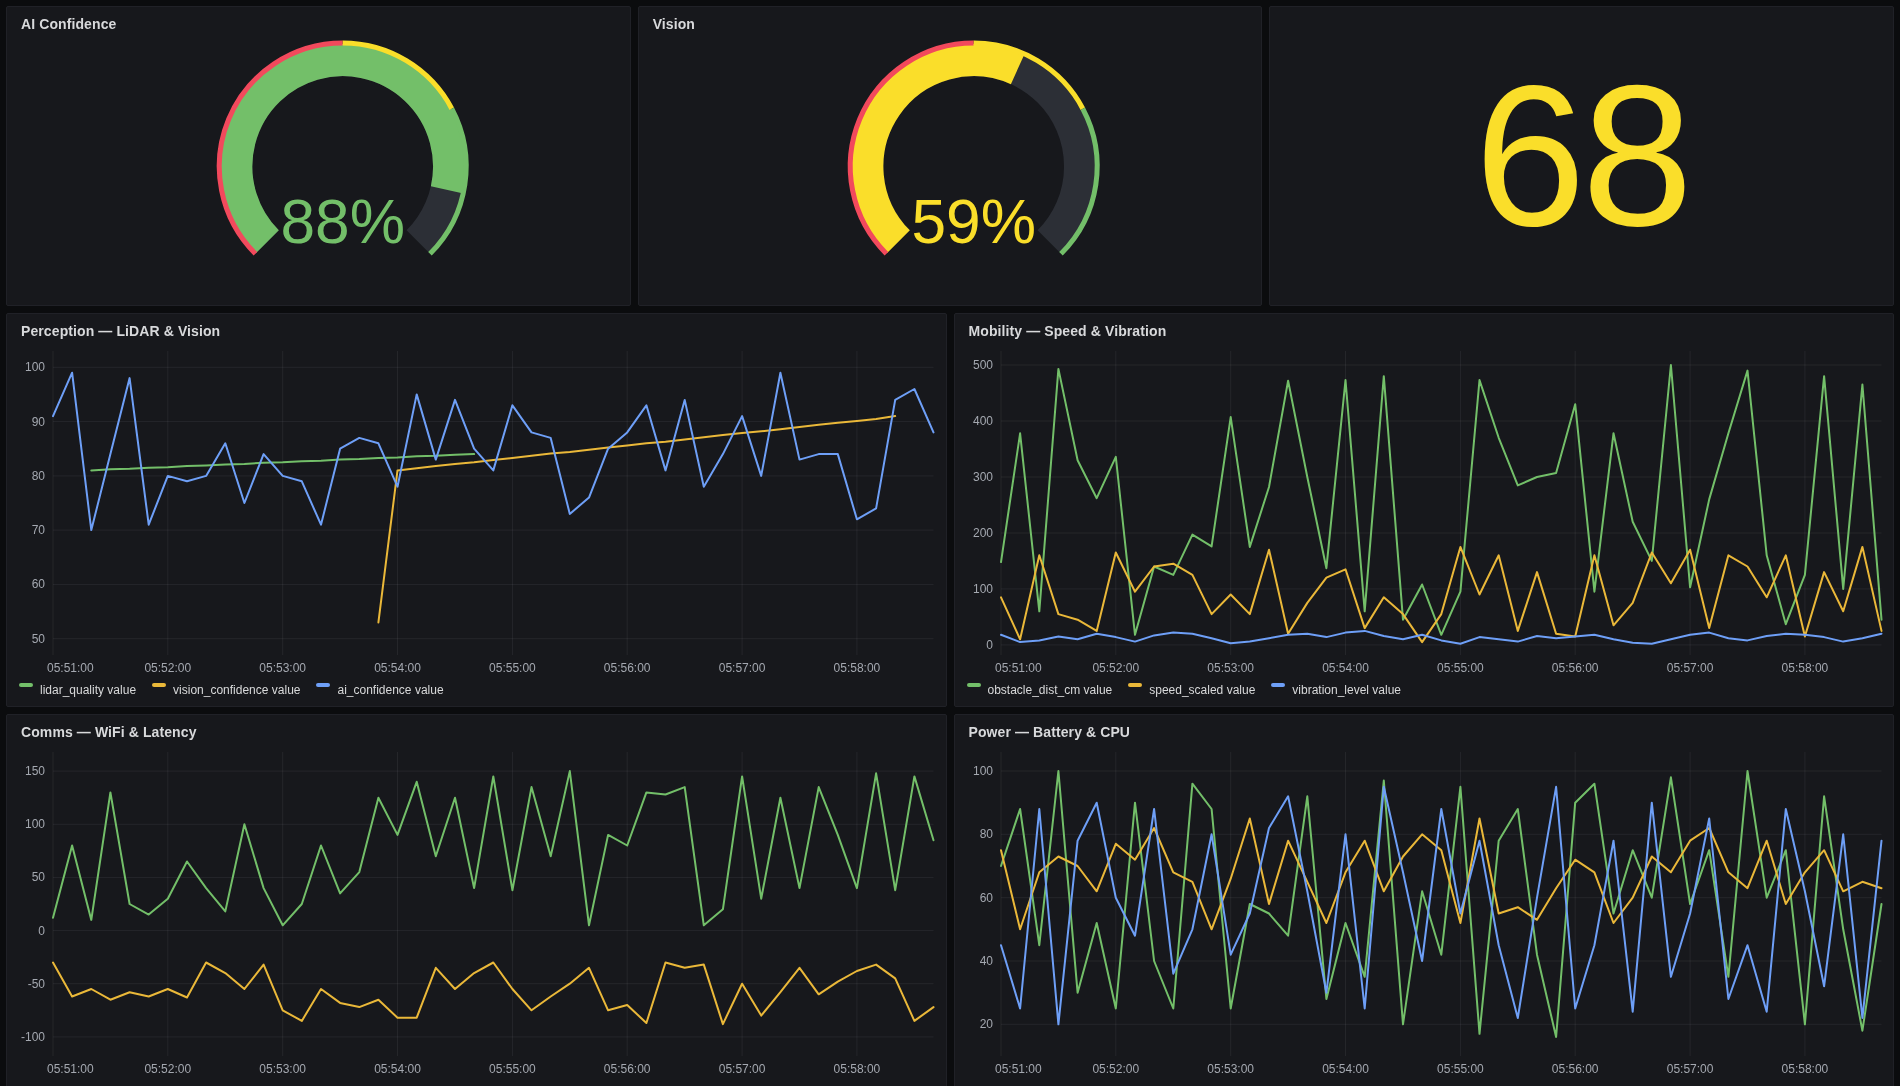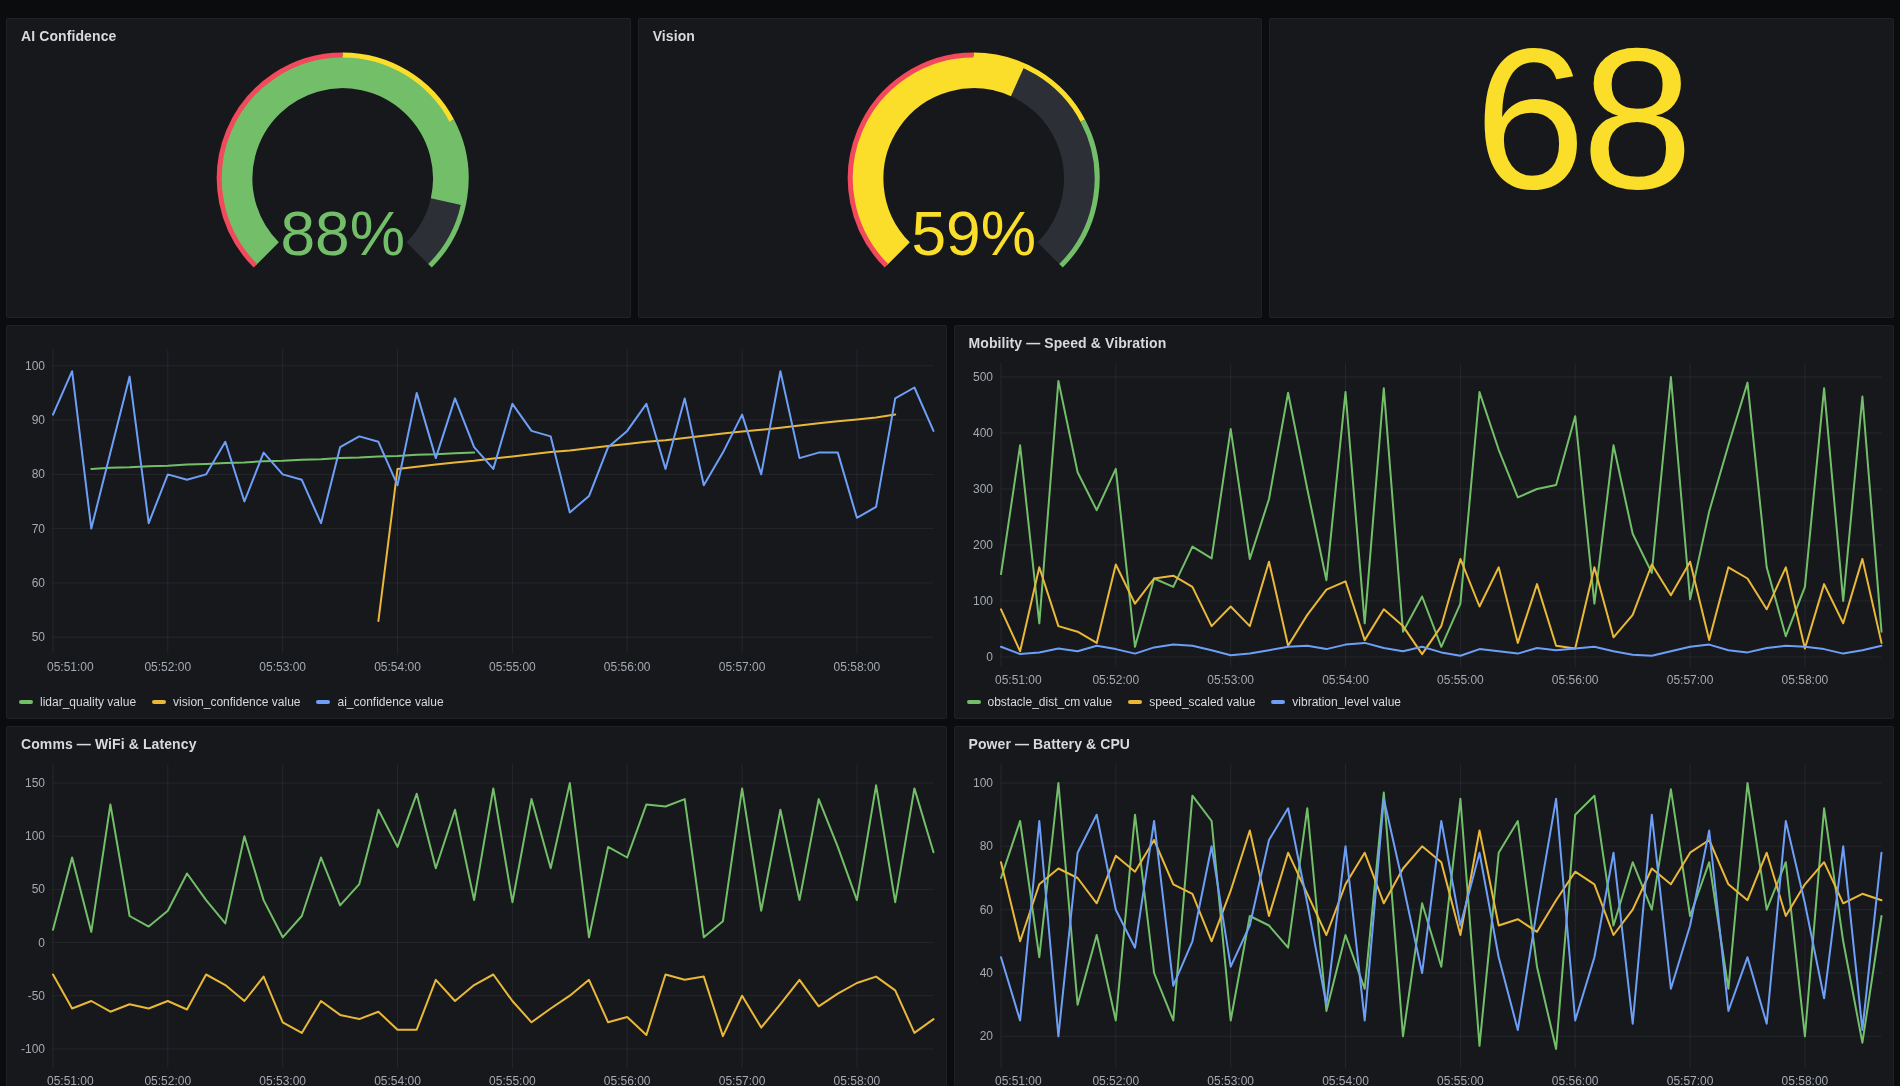--- a/index.html
+++ b/index.html
@@ -1,30 +1,30 @@
 <!DOCTYPE html>
 <html><head>
 <meta charset="utf-8">
 <style>
   html,body{margin:0;padding:0;background:#0b0c0e;font-family:"Liberation Sans",sans-serif;}
   .dashboard{width:1900px;height:1086px;box-sizing:border-box;padding:6px;display:flex;flex-direction:column;gap:7px;}
   .row{display:grid;gap:7px;}
-  .row-top{grid-template-columns:repeat(3,1fr);height:300px;margin-top:12px;}
+  .row-top{grid-template-columns:repeat(3,1fr);height:300px;}
   .row-mid,.row-bot{grid-template-columns:1fr 1fr;flex:1;}
   .panel{background:#17181c;border:1px solid #202127;border-radius:2px;display:flex;flex-direction:column;overflow:hidden;min-height:0;}
   .panel-title{padding:9px 14px 2px;font-size:14px;font-weight:600;color:#d8d9db;letter-spacing:.1px;flex:0 0 auto;cursor:pointer;}
   .gauge-wrap{flex:1 1 auto;display:flex;align-items:center;justify-content:center;min-height:0;position:relative;padding-left:48px;}
   svg.gauge{height:100%;max-width:100%;}
-  .stat-wrap{flex:1 1 auto;display:flex;justify-content:center;min-height:0;}
+  .stat-wrap{flex:1 1 auto;display:flex;align-items:center;justify-content:center;min-height:0;}
   .stat-value{font-size:200px;font-weight:500;line-height:1;letter-spacing:-4px;}
   svg.chart{flex:1 1 auto;width:100%;min-height:0;display:block;}
   .gl{stroke:rgba(204,204,220,0.08);stroke-width:1;}
   .tk{fill:#a4a8b0;font-size:12px;font-family:"Liberation Sans",sans-serif;}
   .legend{flex:0 0 auto;display:flex;align-items:center;gap:16px;padding:3px 12px 9px;}
-  .legend-item{display:inline-flex;align-items:center;gap:7px;cursor:pointer;}
+  .legend-item{display:inline-flex;align-items:flex-start;gap:7px;cursor:pointer;}
   .swatch{display:inline-block;width:14px;height:4px;border-radius:2px;}
   .legend-label{font-size:12px;color:#d8d9da;}
 </style>
 </head>
 <body>
 
 <div class="dashboard">
 
   <div class="row row-top">
     <section class="panel">
@@ -55,20 +55,21 @@
     </section>
     <section class="panel">
       <div class="stat-wrap">
         <div class="stat-value" style="color: rgb(250, 222, 42);">68</div>
       </div>
     </section>
   </div>
 
   <div class="row row-mid">
     <section class="panel">
+      <header class="panel-title">Perception — LiDAR &amp; Vision</header>
       <svg class="chart" viewBox="0 0 938.5 339">
           <line class="gl" x1="46" x2="926.5" y1="297.7" y2="297.7"></line>
           <text class="tk" x="38" y="301.7" text-anchor="end">50</text>
           <line class="gl" x1="46" x2="926.5" y1="243.4" y2="243.4"></line>
           <text class="tk" x="38" y="247.4" text-anchor="end">60</text>
           <line class="gl" x1="46" x2="926.5" y1="189.1" y2="189.1"></line>
           <text class="tk" x="38" y="193.1" text-anchor="end">70</text>
           <line class="gl" x1="46" x2="926.5" y1="134.9" y2="134.9"></line>
           <text class="tk" x="38" y="138.9" text-anchor="end">80</text>
           <line class="gl" x1="46" x2="926.5" y1="80.6" y2="80.6"></line>

